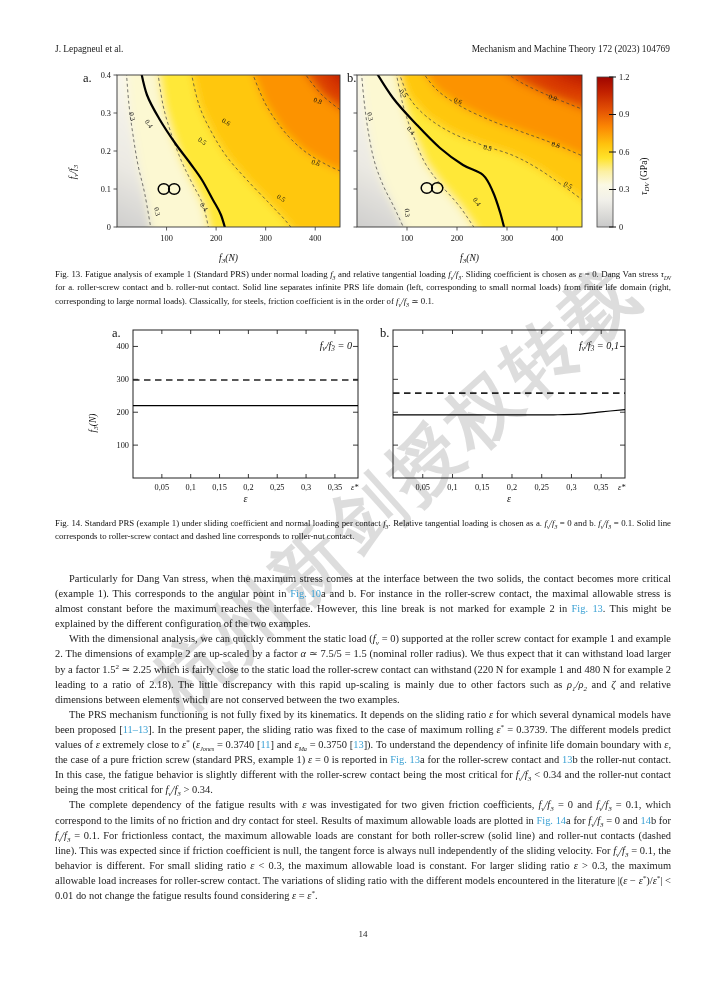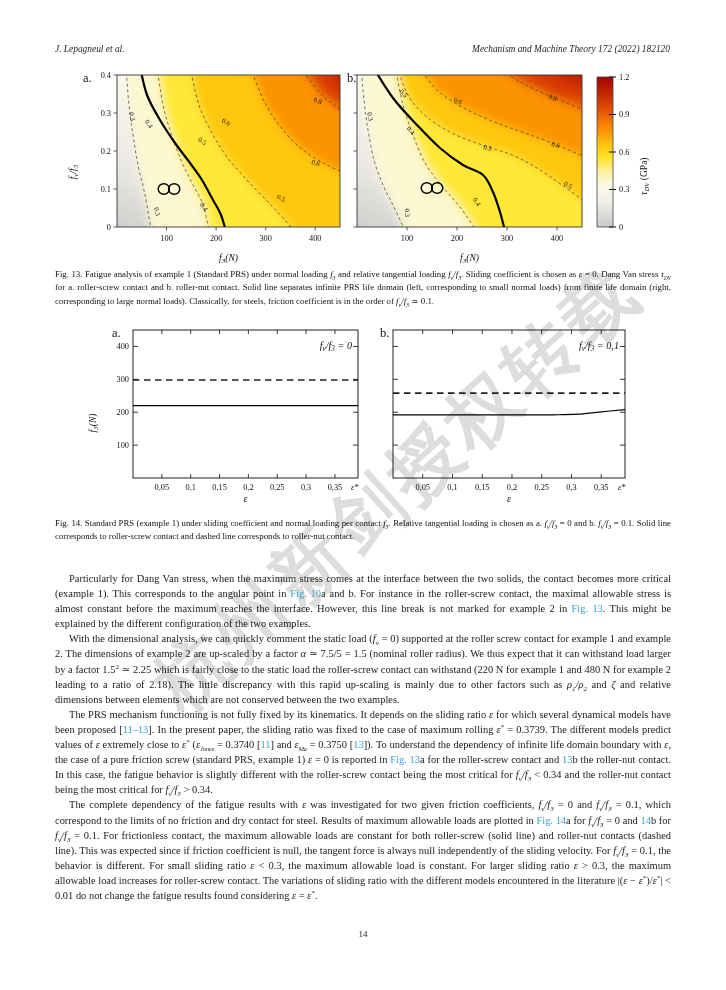--- a/index.html
+++ b/index.html
@@ -1,18 +1,18 @@
 <!DOCTYPE html>
 <html><head>
 <meta charset="utf-8">
 <style>
   html,body{margin:0;padding:0;background:#fff;}
   .page{position:relative;width:726px;height:990px;background:#fff;overflow:hidden;
         font-family:"Liberation Serif","DejaVu Serif",serif;color:#1a1a1a;}
-  .hdr{position:absolute;top:44px;font-style:italic;font-size:9.4px;color:#222;z-index:2;}
+  .hdr{position:absolute;top:44px;font-size:9.4px;color:#222;z-index:2;}
   .hdr-left{left:55px;}
   .hdr-right{right:56px;text-align:right;}
   svg{position:absolute;z-index:2;}
   #fig13-svg{left:50px;top:62px;}
   #fig14-svg{left:50px;top:323px;}
   .caption{position:absolute;left:55px;width:616px;font-size:8.8px;line-height:13.4px;
            text-align:justify;z-index:2;color:#111;}
   #fig13-caption{top:268px;}
   #fig14-caption{top:517px;}
   .bodytext{position:absolute;left:55px;top:571px;width:616px;font-size:10.45px;
@@ -28,21 +28,21 @@
       white-space:nowrap;z-index:1;pointer-events:none;}
   .pagenum{position:absolute;top:929px;left:0;width:100%;text-align:center;font-size:9px;z-index:2;}
   svg text{font-family:"Liberation Serif","DejaVu Serif",serif;fill:#111;}
 </style>
 </head>
 <body>
 
 <div class="page">
   <div class="wm">杭州新剑授权转载</div>
   <div class="hdr hdr-left">J. Lepagneul et al.</div>
-  <div class="hdr hdr-right">Mechanism and Machine Theory 172 (2022) 182120</div>
+  <div class="hdr hdr-right">Mechanism and Machine Theory 172 (2023) 104769</div>
 
   <svg id="fig13-svg" width="660" height="205" viewBox="0 0 660 205">
       <defs>
         <filter id="blurF" x="-20%" y="-20%" width="140%" height="140%">
           <feGaussianBlur stdDeviation="4.2"></feGaussianBlur>
         </filter>
         <linearGradient id="gBase" x1="0" y1="1" x2="0.75" y2="0">
           <stop offset="0" stop-color="#c7c7c7"></stop>
           <stop offset="0.3" stop-color="#ebe9e3"></stop>
           <stop offset="0.65" stop-color="#faf8ee"></stop>

